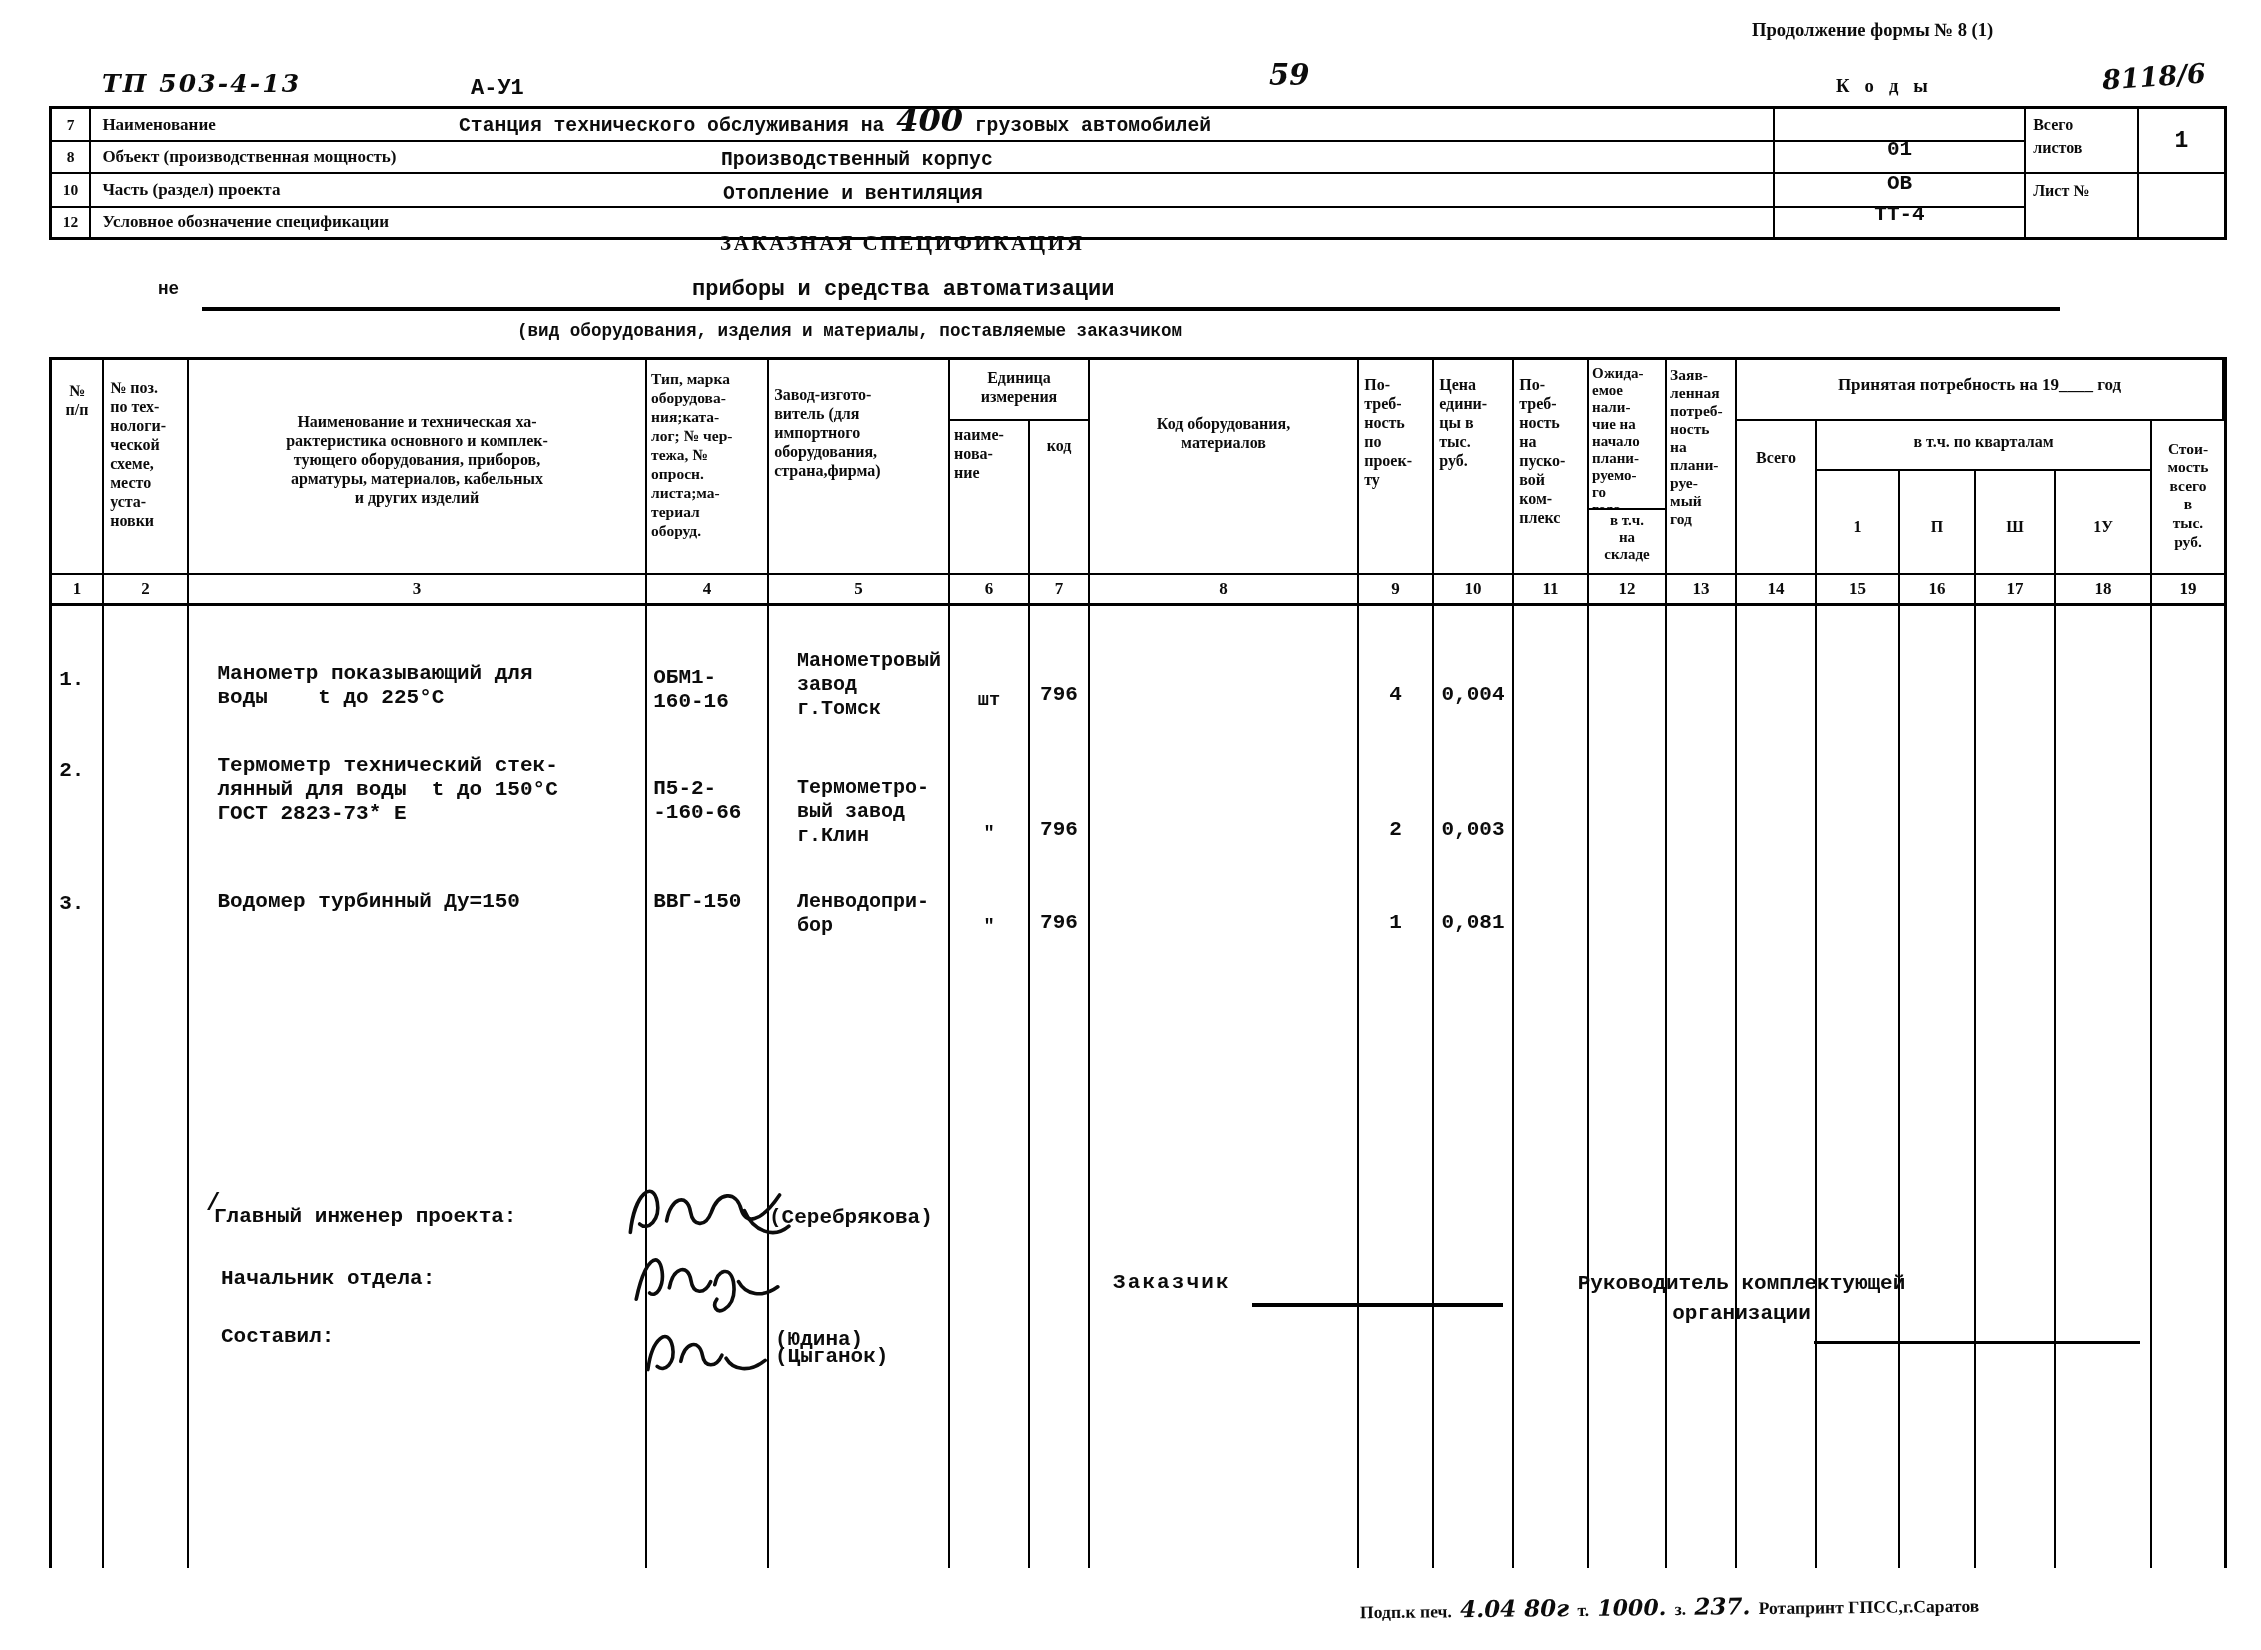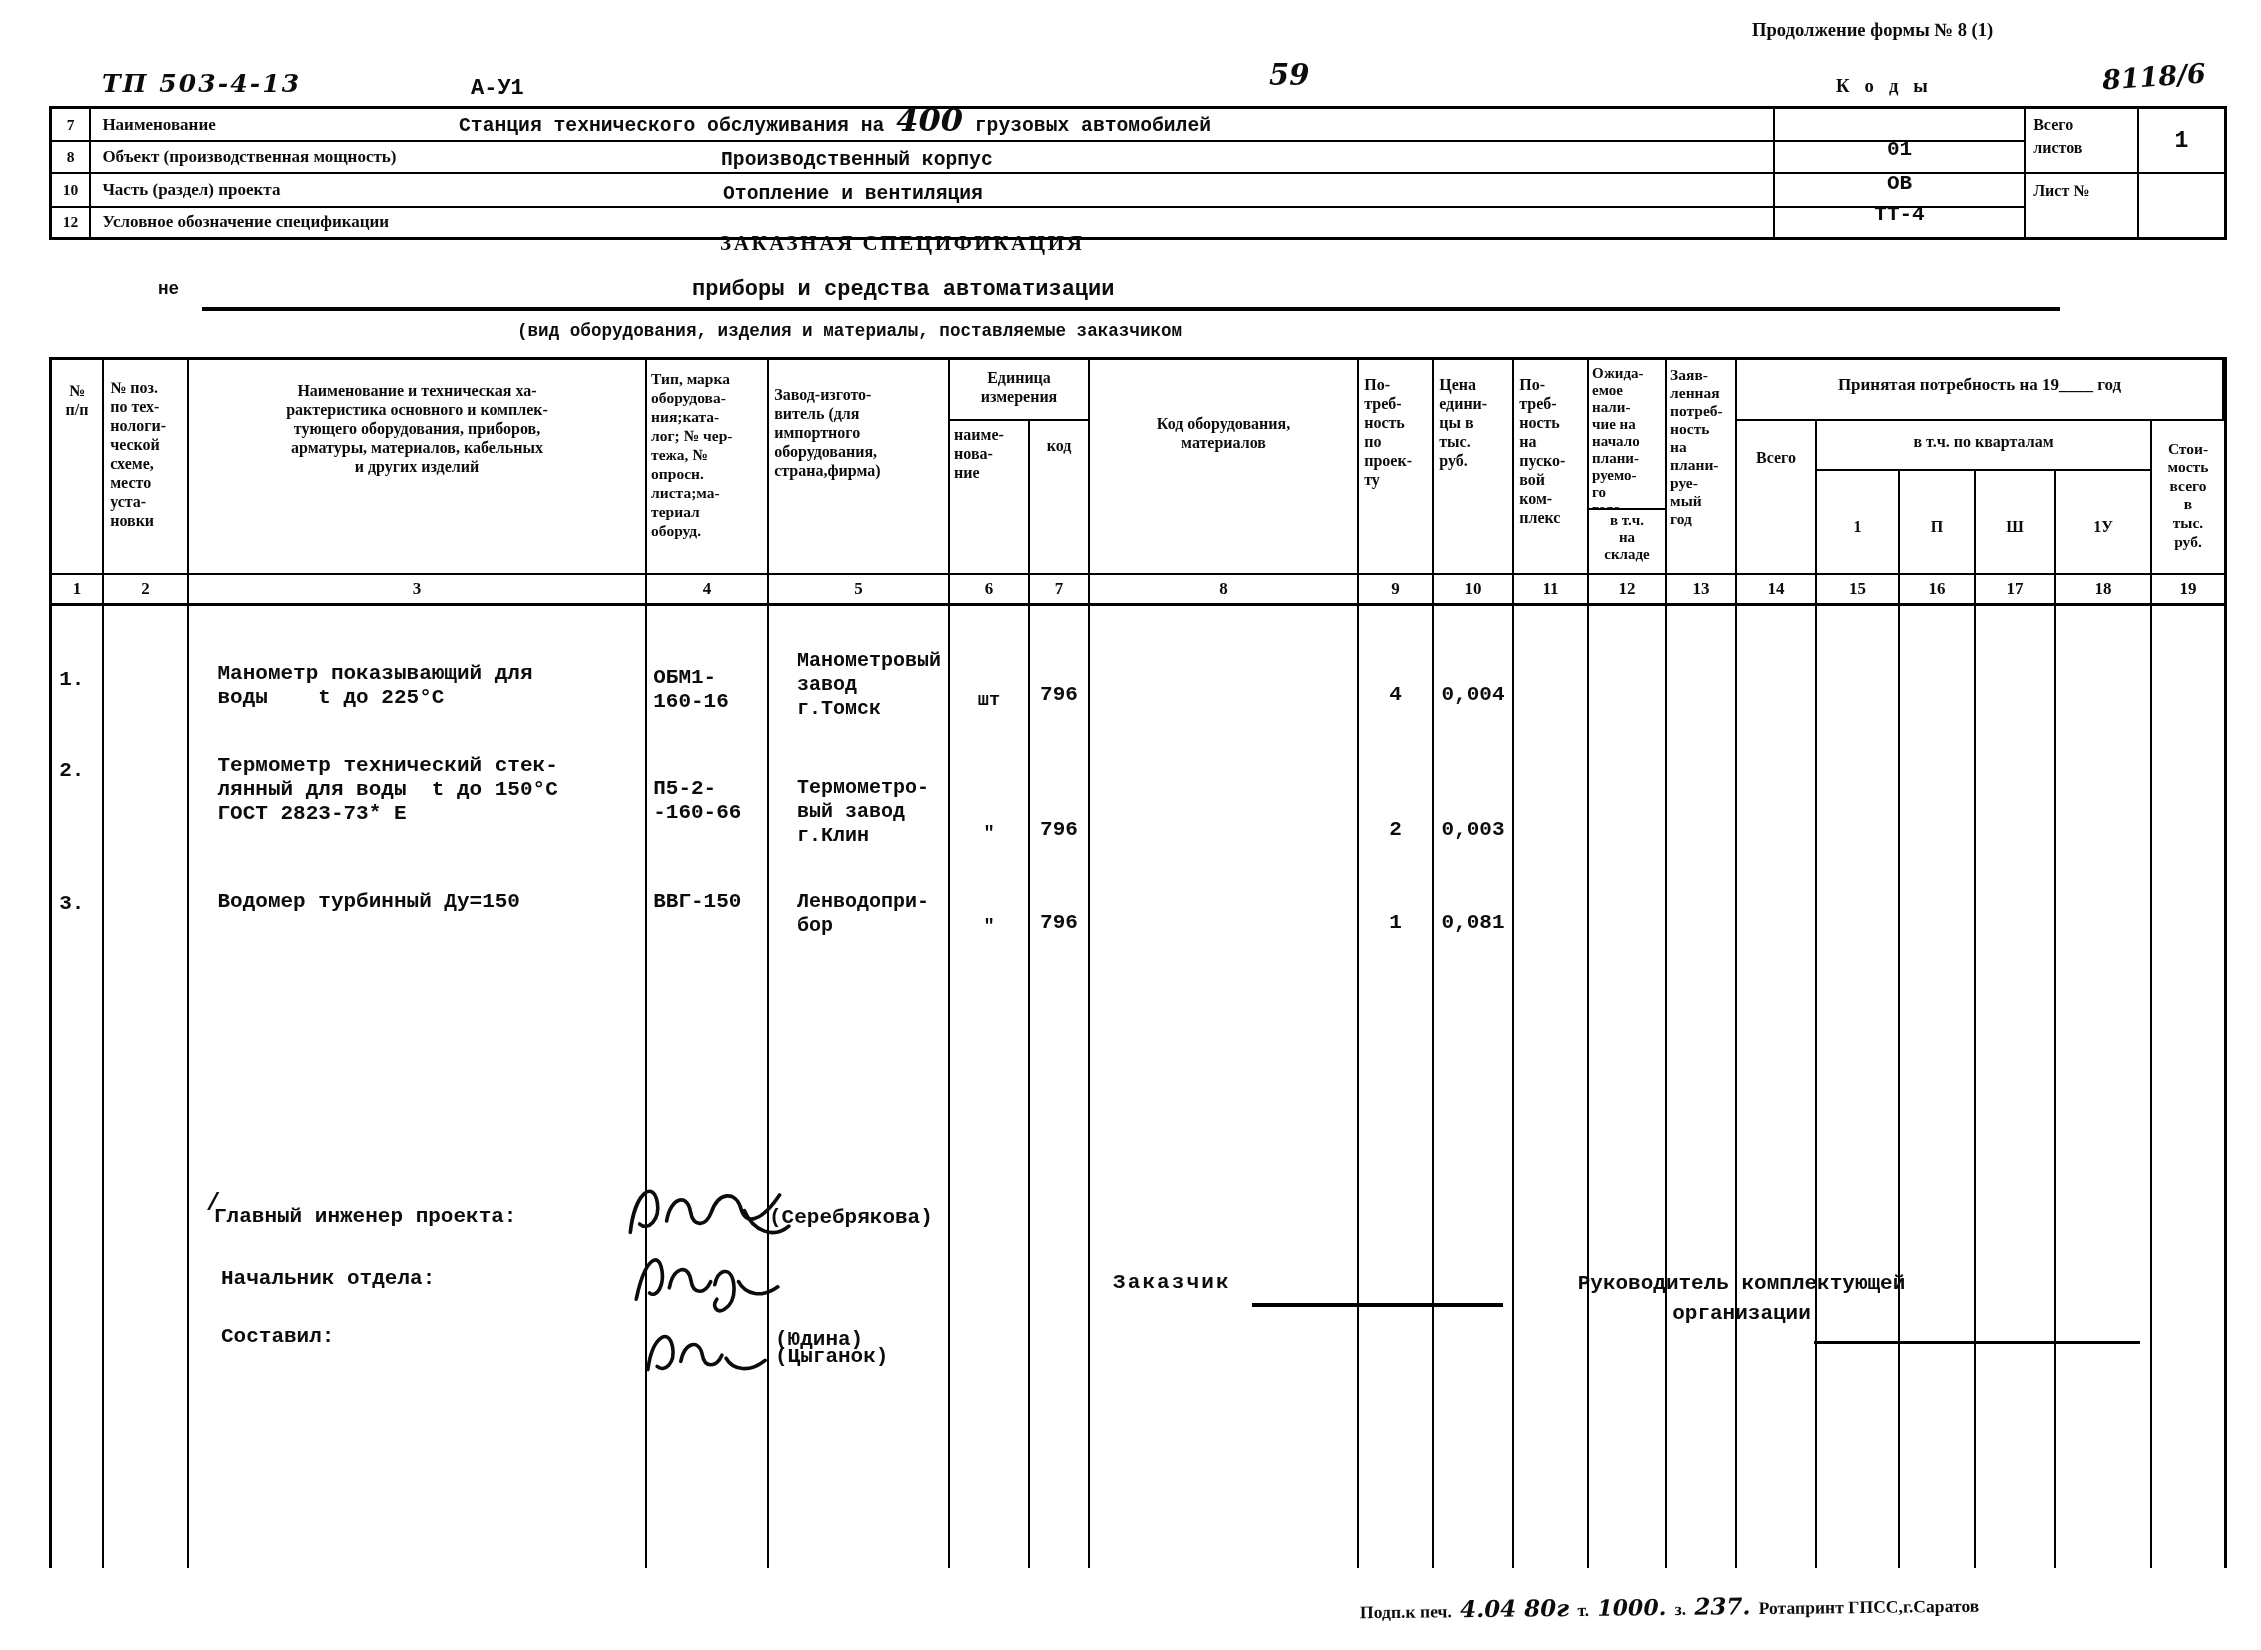--- a/index.html
+++ b/index.html
@@ -118,21 +118,21 @@
     <div class="sh" style="grid-area:1/1/5/2;padding-top:21px;">№
 п/п</div>
     <div class="sh tl" style="grid-area:1/2/5/3;padding:17.6px 0 0 6.2px;">№ поз.
 по тех-
 нологи-
 ческой
 схеме,
 место
 уста-
 новки</div>
-    <div class="sh" style="grid-area:1/3/5/4;padding-top:21px;">Наименование и техническая ха-
+    <div class="sh" style="grid-area:1/3/5/4;padding-top:52px;">Наименование и техническая ха-
 рактеристика основного и комплек-
 тующего оборудования, приборов,
 арматуры, материалов, кабельных
 и других изделий</div>
     <div class="sh tl" style="grid-area:1/4/5/5;padding:9.3px 0 0 4.1px;font-size:15.5px;">Тип, марка
 оборудова-
 ния;ката-
 лог; № чер-
 тежа, №
 опросн.

